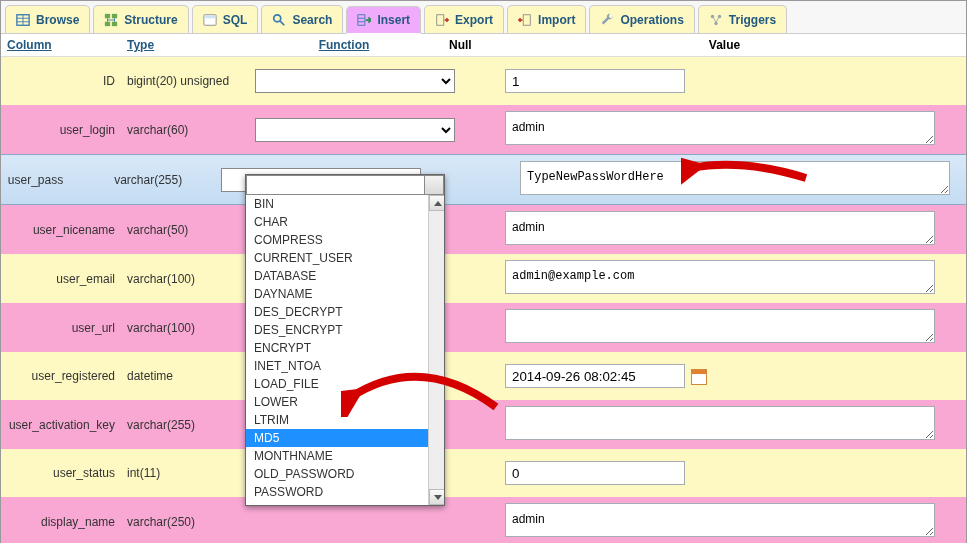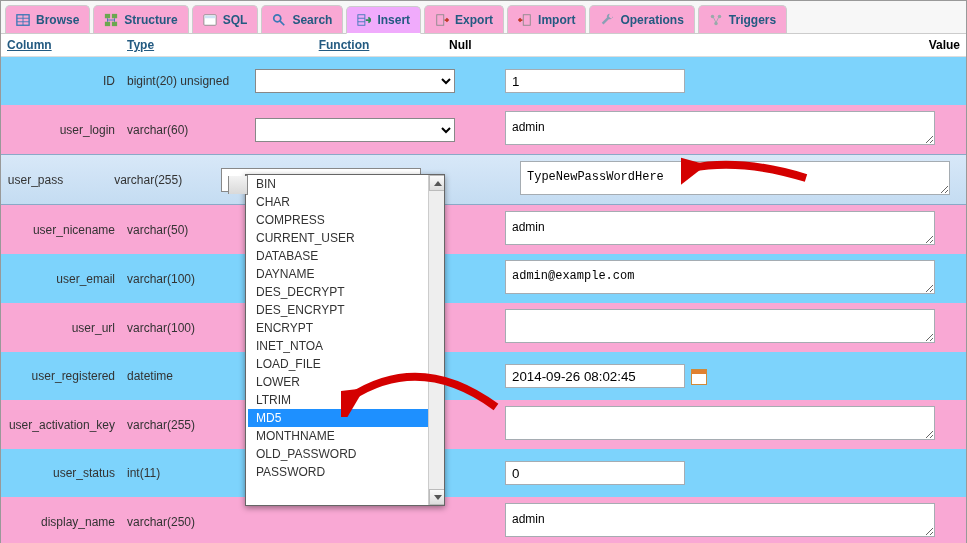--- a/index.html
+++ b/index.html
@@ -19,21 +19,21 @@
     padding: 4px 0 0 4px;
     gap: 0;
   }
   .tab {
     display: flex;
     align-items: center;
     gap: 6px;
     padding: 6px 10px;
     border: 1px solid #ccc;
     border-bottom: none;
-    background: #f9a8d4;
+    background: #fef9c3;
     border-radius: 5px 5px 0 0;
     margin-right: 3px;
     color: #235a81;
     font-weight: bold;
     cursor: pointer;
     position: relative;
   }
   .tab.active {
     background: #f0abfc;
     border-bottom: 1px solid #fff;
@@ -46,30 +46,30 @@
     border-bottom:1px solid #ddd;
     font-weight:bold;
     color:#235a81;
     padding:4px 6px;
   }
   .headers a { color:#235a81; text-decoration:underline; cursor:pointer; }
   .col-column { width:120px; text-align:left; }
   .col-type   { width:112px; text-align:left; }
   .col-func   { width:210px; text-align:center; }
   .col-null   { width:40px; text-align:left; }
-  .col-value  { flex:1; text-align:right; }
+  .col-value  { flex:1; text-align:center; }
   
   .rows { position:relative; }
   .row {
     display:flex;
     align-items:center;
     padding:6px;
     min-height:48px;
   }
-  .row.odd { background:#7dd3fc; }
+  .row.odd { background:#fef9c3; }
   .row.even { background:#f9a8d4; }
   .row.sel {
     background: linear-gradient(#d8e8f8,#c4dcf2);
     border-top:1px solid #8aa9c7;
     border-bottom:1px solid #8aa9c7;
     gap:39px;
   }
   .cell-col   { width:120px; text-align:right; padding-right:12px; }
   .cell-type  { width:128px; color:#333; }
   .cell-func  { width:210px; }
@@ -88,21 +88,21 @@
   
   .dropdown {
     position:absolute;
     left:244px;
     top:117px;
     width:200px;
     height:332px;
     background:#fff;
     border:1px solid #666;
     box-shadow:0 2px 6px rgba(0,0,0,.4);
-    display:flex; flex-direction:row;
+    display:flex; flex-direction:column;
     z-index:50;
   }
   .dd-head {
     height:20px; border:1px solid #888; margin:0; position:relative;
     background:#fff;
   }
   .dd-head::after{
     content:""; position:absolute; right:0; top:0; width:18px; height:100%;
     background:linear-gradient(#f3f3f3,#d9d9d9); border-left:1px solid #888;
   }

